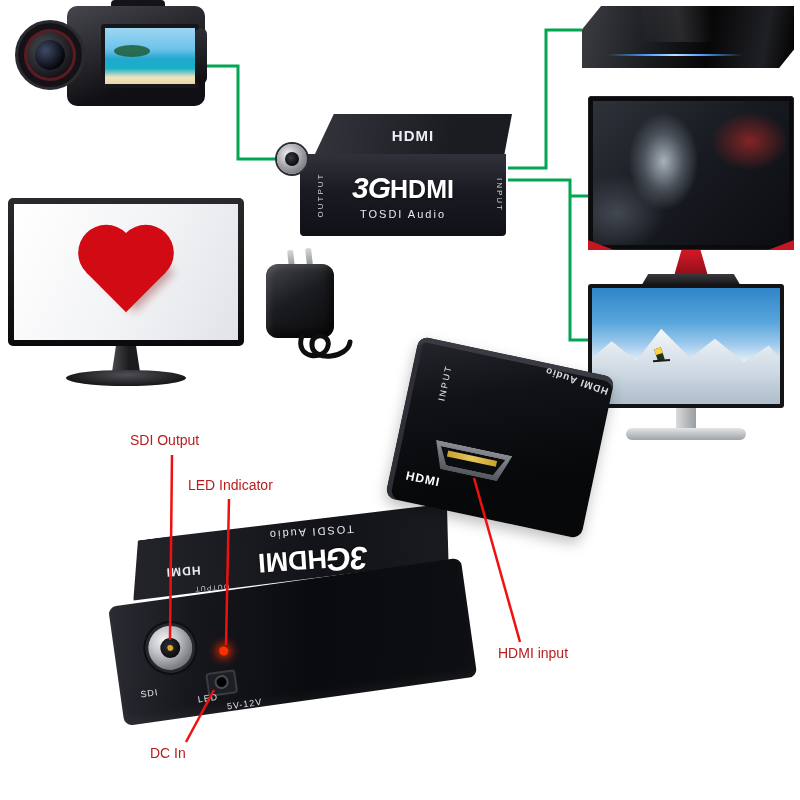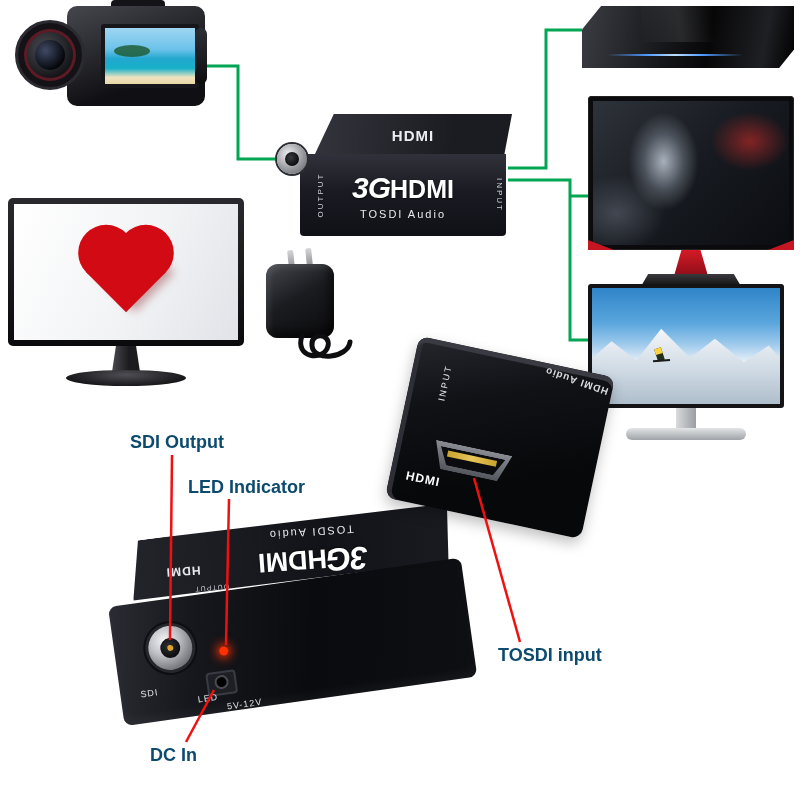--- a/index.html
+++ b/index.html
@@ -5,21 +5,21 @@
   *{margin:0;padding:0;box-sizing:border-box;}
   html,body{background:#fff;}
   body{font-family:"Liberation Sans",sans-serif;width:800px;}
   #canvas{position:relative;width:800px;height:800px;background:var(--background,#fff);overflow:hidden;}
   .overlay{position:absolute;left:0;top:0;pointer-events:none;}
   #green-overlay{z-index:1;}
   #red-overlay{z-index:10;}
   .green-line{fill:none;stroke:var(--connector-line,#00a651);stroke-width:3;}
   .red-line{fill:none;stroke:var(--callout-line,#f01010);stroke-width:2.5;}
   .device{position:absolute;z-index:2;}
-  .callout-label{position:absolute;z-index:11;font-weight:bold;font-size:18px;color:#0c4a6e;white-space:nowrap;}
+  .callout-label{position:absolute;z-index:11;font-weight:normal;font-size:14px;color:#b91c1c;white-space:nowrap;}
 
   
   #camcorder{left:15px;top:0;width:192px;height:112px;}
   .cam-top{position:absolute;left:96px;top:0;width:54px;height:12px;border-radius:4px;background:#141418;}
   .cam-body{position:absolute;left:52px;top:6px;width:138px;height:100px;border-radius:10px;background:linear-gradient(160deg,#46474d,#101014 70%);}
   .cam-lens{position:absolute;left:0;top:20px;width:70px;height:70px;border-radius:50%;background:radial-gradient(circle at 42% 40%,#3a3b41 18%,#0b0b0e 65%);border:3px solid #2a2b30;box-shadow:inset 0 0 0 6px #131317, inset 0 0 0 9px #5c1a24;}
   .cam-lens::after{content:"";position:absolute;left:17px;top:17px;width:30px;height:30px;border-radius:50%;background:radial-gradient(circle at 35% 35%,#3f4a66,#05060a 72%);}
   .cam-screen{position:absolute;left:86px;top:24px;width:98px;height:64px;border:4px solid #17171b;border-radius:3px;background:linear-gradient(180deg,#9ed6f2 0%,#6cc2ea 38%,#22a8cf 55%,#17b0c8 72%,#efe3c0 88%,#e8d7a8 100%);}
   .cam-screen::after{content:"";position:absolute;left:9px;top:17px;width:36px;height:12px;border-radius:50%;background:#1e5e38;opacity:.85;}
   .cam-grip{position:absolute;left:180px;top:28px;width:12px;height:56px;border-radius:6px;background:linear-gradient(#2e2f35,#0d0d10);}
@@ -232,15 +232,15 @@
   <svg id="red-overlay" class="overlay" width="800" height="800">
     <line class="red-line" x1="172" y1="455" x2="170" y2="640"></line>
     <line class="red-line" x1="229" y1="499" x2="226" y2="645"></line>
     <line class="red-line" x1="186" y1="742" x2="214" y2="690"></line>
     <line class="red-line" x1="520" y1="642" x2="474" y2="478"></line>
   </svg>
 
   <div class="callout-label" id="lbl-sdi" style="left:130px;top:432px;">SDI Output</div>
   <div class="callout-label" id="lbl-led" style="left:188px;top:477px;">LED Indicator</div>
   <div class="callout-label" id="lbl-dc" style="left:150px;top:745px;">DC In</div>
-  <div class="callout-label" id="lbl-hdmi" style="left:498px;top:645px;">TOSDI input</div>
+  <div class="callout-label" id="lbl-hdmi" style="left:498px;top:645px;">HDMI input</div>
 
 </div>
 
 </body></html>

